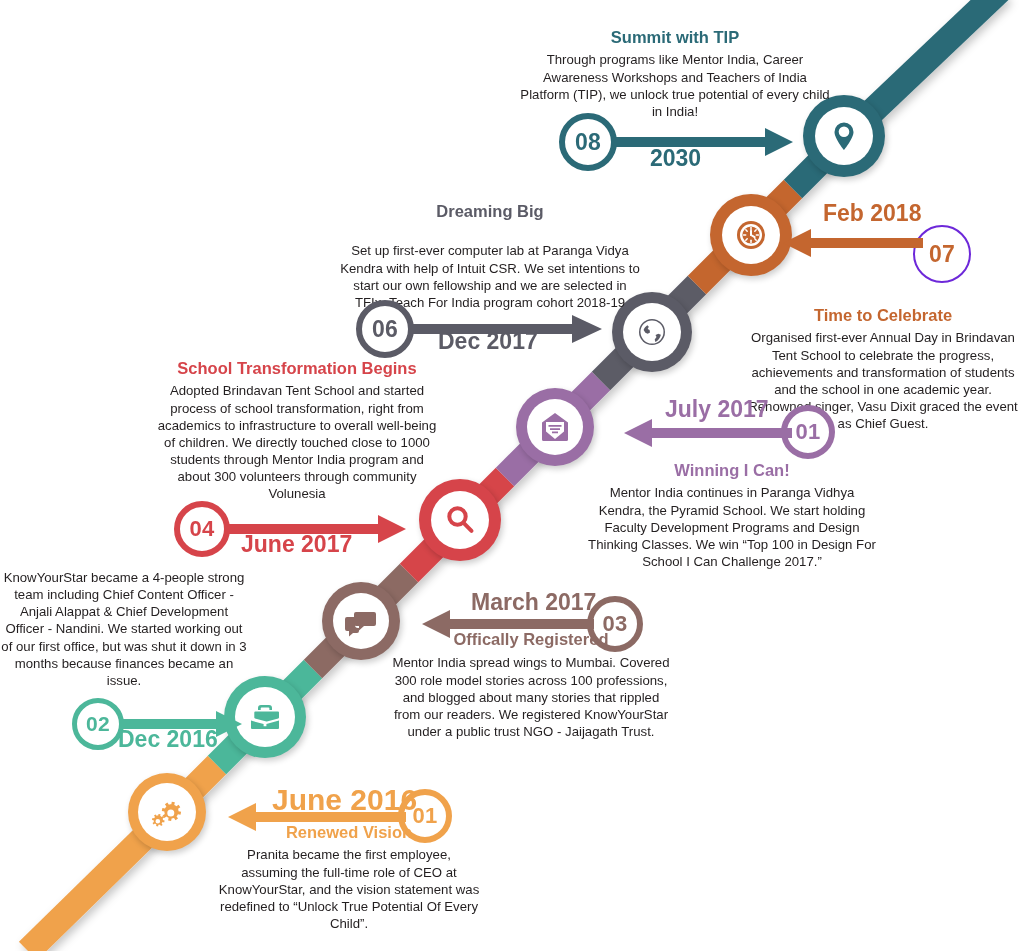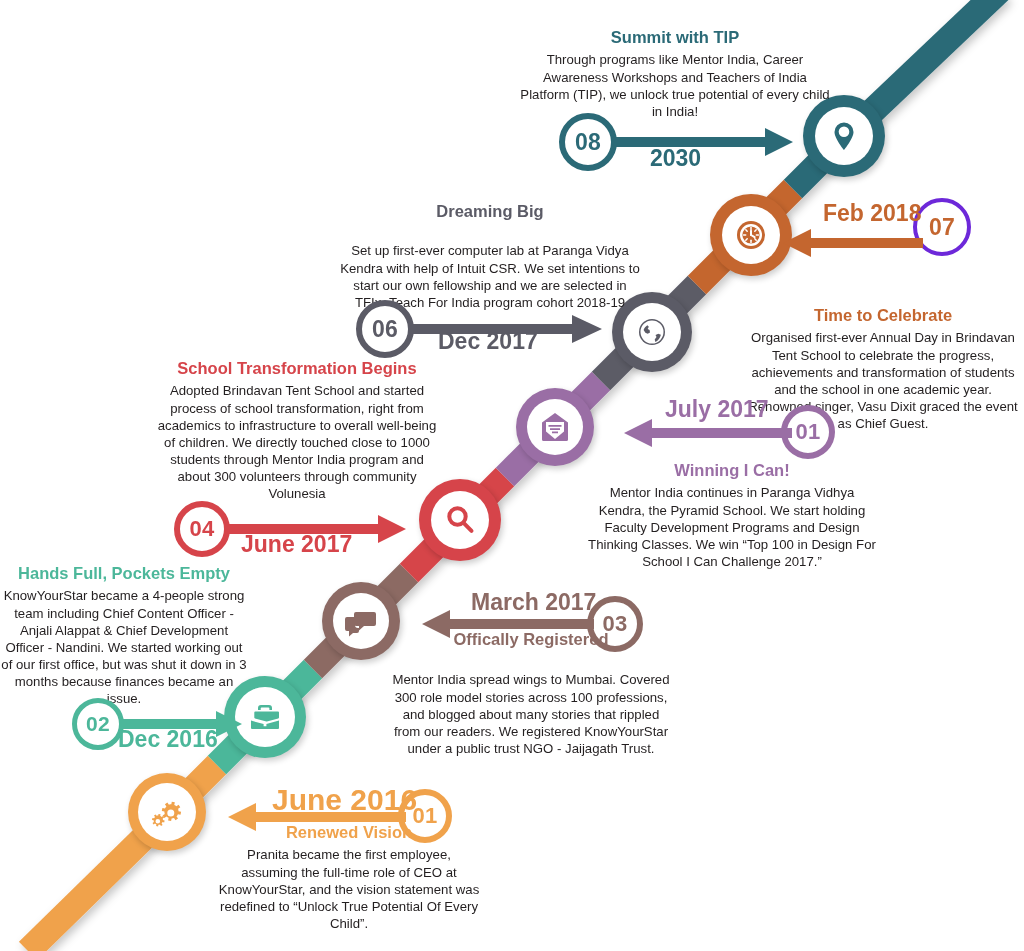--- a/index.html
+++ b/index.html
@@ -210,21 +210,21 @@
     <p class="bodytext" style="font-size:13.2px; margin-top:5px;">Through programs like Mentor India, Career Awareness Workshops and Teachers of India Platform (TIP), we unlock true potential of every child in India!</p>
   </div>
   <div class="badge" style="left:559px; top:113px; width:58px; height:58px; border:6px solid #2b6a77; color:#2b6a77; font-size:23px;">
     <span>08</span>
   </div>
   <svg class="arrow" style="left:615px; top:124px;" width="180" height="36" viewBox="0 0 180 36">
     <path d="M0 13h150V4l28 14-28 14v-9H0z" fill="#2b6a77"></path>
   </svg>
   <div class="year" style="left:650px; top:145px; color:#2b6a77; font-size:23px;">2030</div>
 
-  <div class="badge" style="left:913px; top:198px; width:58px; height:58px; border:4px solid #6d28d9; color:#c4662f; font-size:23px;">
+  <div class="badge" style="left:913px; top:225px; width:58px; height:58px; border:2px solid #6d28d9; color:#c4662f; font-size:23px;">
     <span>07</span>
   </div>
   <svg class="arrow" style="left:783px; top:225px;" width="140" height="36" viewBox="0 0 140 36">
     <path d="M140 13H28V4L0 18l28 14v-9h112z" fill="#c4662f"></path>
   </svg>
   <div class="year" style="left:823px; top:200px; color:#c4662f; font-size:23px;">Feb 2018</div>
   <div class="block t-center" style="left:742px; top:263px; width:282px;">
     <p class="heading" style="color:#c4662f; font-size:16.5px;margin-top:43px;">Time to Celebrate</p>
     <p class="bodytext" style="font-size:13.2px; margin-top:5px;">Organised first-ever Annual Day in Brindavan Tent School to celebrate the progress, achievements and transformation of students and the school in one academic year. Renowned singer, Vasu Dixit graced the event as Chief Guest.</p>
   </div>
@@ -267,25 +267,24 @@
 
   <div class="badge" style="left:587px; top:596px; width:56px; height:56px; border:6px solid #8c6a64; color:#8c6a64; font-size:22px;">
     <span>03</span>
   </div>
   <svg class="arrow" style="left:422px; top:606px;" width="172" height="36" viewBox="0 0 172 36">
     <path d="M172 13H28V4L0 18l28 14v-9h144z" fill="#8c6a64"></path>
   </svg>
   <div class="year" style="left:471px; top:589px; color:#8c6a64; font-size:23px;">March 2017</div>
   <div class="block t-center" style="left:392px; top:630px; width:278px;">
     <p class="heading" style="color:#8c6a64; font-size:16.5px;">Offically Registered</p>
-    <p class="bodytext" style="font-size:13.2px; margin-top:23px;">Mentor India spread wings to Mumbai. Covered 300 role model stories across 100 professions, and blogged about many stories that rippled from our readers. We registered KnowYourStar under a public trust NGO - Jaijagath Trust.</p>
+    <p class="bodytext" style="font-size:13.2px; margin-top:6px;">Mentor India spread wings to Mumbai. Covered 300 role model stories across 100 professions, and blogged about many stories that rippled from our readers. We registered KnowYourStar under a public trust NGO - Jaijagath Trust.</p>
   </div>
 
   <div class="block t-center" style="left:0px; top:564px; width:248px;">
-    <p class="heading" style="color:#4cb79a; font-size:16.5px;">Hands Full, Pockets Empty</p>
     <p class="bodytext" style="font-size:13.2px; margin-top:5px;">KnowYourStar became a 4-people strong team including Chief Content Officer - Anjali Alappat &amp; Chief Development Officer - Nandini. We started working out of our first office, but was shut it down in 3 months because finances became an issue.</p>
   </div>
   <div class="badge" style="left:72px; top:698px; width:52px; height:52px; border:5px solid #4cb79a; color:#4cb79a; font-size:21px;">
     <span>02</span>
   </div>
   <svg class="arrow" style="left:122px; top:708px;" width="120" height="32" viewBox="0 0 120 32">
     <path d="M0 11h94V3l26 13-26 13v-8H0z" fill="#4cb79a"></path>
   </svg>
   <div class="year" style="left:118px; top:726px; color:#4cb79a; font-size:23px;">Dec 2016</div>
 

